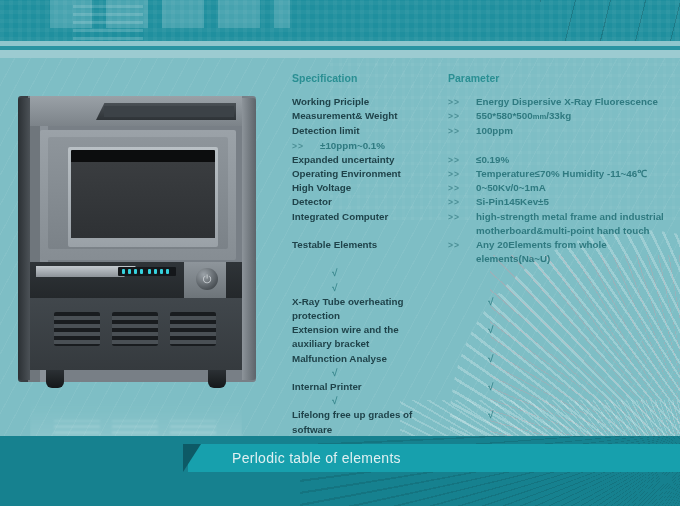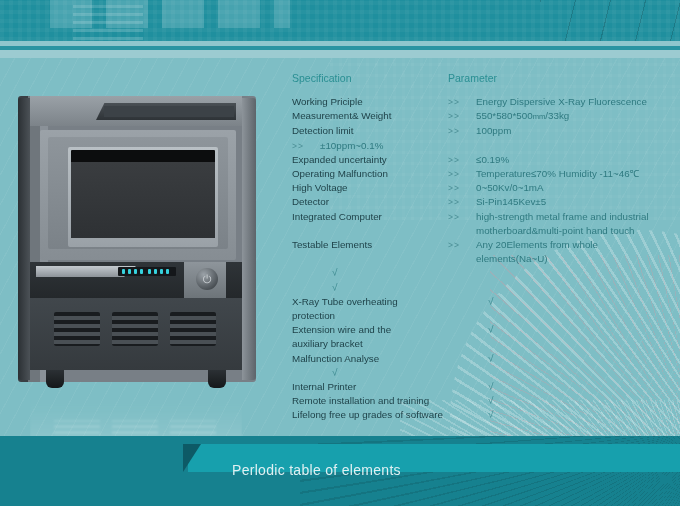--- a/index.html
+++ b/index.html
@@ -98,21 +98,21 @@
     background:linear-gradient(180deg,#2b3034,#15181a);border-radius:0 0 6px 6px;}
   .m-reflect{position:absolute;left:12px;top:294px;width:212px;height:56px;
     background:linear-gradient(180deg,rgba(255,255,255,0.30),rgba(255,255,255,0));
     transform:scaleY(-1);opacity:.5;filter:blur(1px);
     -webkit-mask-image:linear-gradient(180deg,rgba(0,0,0,1),rgba(0,0,0,0));
     mask-image:linear-gradient(180deg,rgba(0,0,0,1),rgba(0,0,0,0));}
   .m-reflect-v{position:absolute;top:6px;width:46px;height:20px;
     background:repeating-linear-gradient(180deg,rgba(255,255,255,.45) 0 3px,rgba(255,255,255,0) 3px 6px);}
 
   
-  .spec{position:absolute;left:292px;top:72px;width:380px;}
+  .spec{position:absolute;left:292px;top:72px;width:380px;font-weight:bold;}
   .spec-head{display:flex;font-size:10.5px;color:#2a8f93;margin-bottom:11px;}
   .spec-head .c1{width:156px;}
   .spec-row{display:flex;align-items:flex-start;font-size:9.8px;color:#25484f;line-height:14.2px;}
   .spec-row .c1{width:156px;color:#1f434a;}
   .spec-row .c2{width:28px;color:#4b8f96;font-size:8.5px;letter-spacing:1px;}
   .spec-row .c3{flex:1;color:#2f7a80;}
   .unit-sm{font-size:7.6px;}
   .chk{color:#3c8a90;font-size:10px;}
   .c3.check{padding-left:12px;}
 
@@ -232,21 +232,21 @@
         <div class="spec-row">
           <div class="c2">&gt;&gt;</div>
           <div class="c3">±10ppm~0.1%</div>
         </div>
         <div class="spec-row">
           <div class="c1">Expanded uncertainty</div>
           <div class="c2">&gt;&gt;</div>
           <div class="c3">≤0.19%</div>
         </div>
         <div class="spec-row">
-          <div class="c1">Operating Malfunction</div>
+          <div class="c1">Operating Environment</div>
           <div class="c2">&gt;&gt;</div>
           <div class="c3">Temperature≤70% Humidity -11~46℃</div>
         </div>
         <div class="spec-row">
           <div class="c1">High Voltage</div>
           <div class="c2">&gt;&gt;</div>
           <div class="c3">0~50Kv/0~1mA</div>
         </div>
         <div class="spec-row">
           <div class="c1">Detector</div>
@@ -304,34 +304,33 @@
         <div class="spec-row">
           <div class="c2"></div>
           <div class="c3 check"><span class="chk">√</span></div>
         </div>
         <div class="spec-row">
           <div class="c1">Internal Printer</div>
           <div class="c2"></div>
           <div class="c3 check"><span class="chk">√</span></div>
         </div>
         <div class="spec-row">
-          <div class="c1">Remote installation and training</div>
           <div class="c2"></div>
           <div class="c3 check"><span class="chk">√</span></div>
         </div>
         <div class="spec-row">
           <div class="c1">Lifelong free up grades of software</div>
           <div class="c2"></div>
           <div class="c3 check"><span class="chk">√</span></div>
         </div>
       </div>
   </div>
 
   <div class="ftr">
     <div class="ftr-fan"></div>
   </div>
   <div class="ftr-wmark" style="bottom:34px"></div>
   <div class="ftr-wm2" style="bottom:40px"></div>
   <div class="ftr-band" style="top:auto;bottom:34px"></div>
   <div class="ftr-tri" style="top:auto;bottom:34px"></div>
-  <div class="ftr-title" style="top:auto;bottom:28px">Perlodic table of elements</div>
+  <div class="ftr-title" style="top:auto;bottom:40px">Perlodic table of elements</div>
 
 </div>
 
 </body></html>

